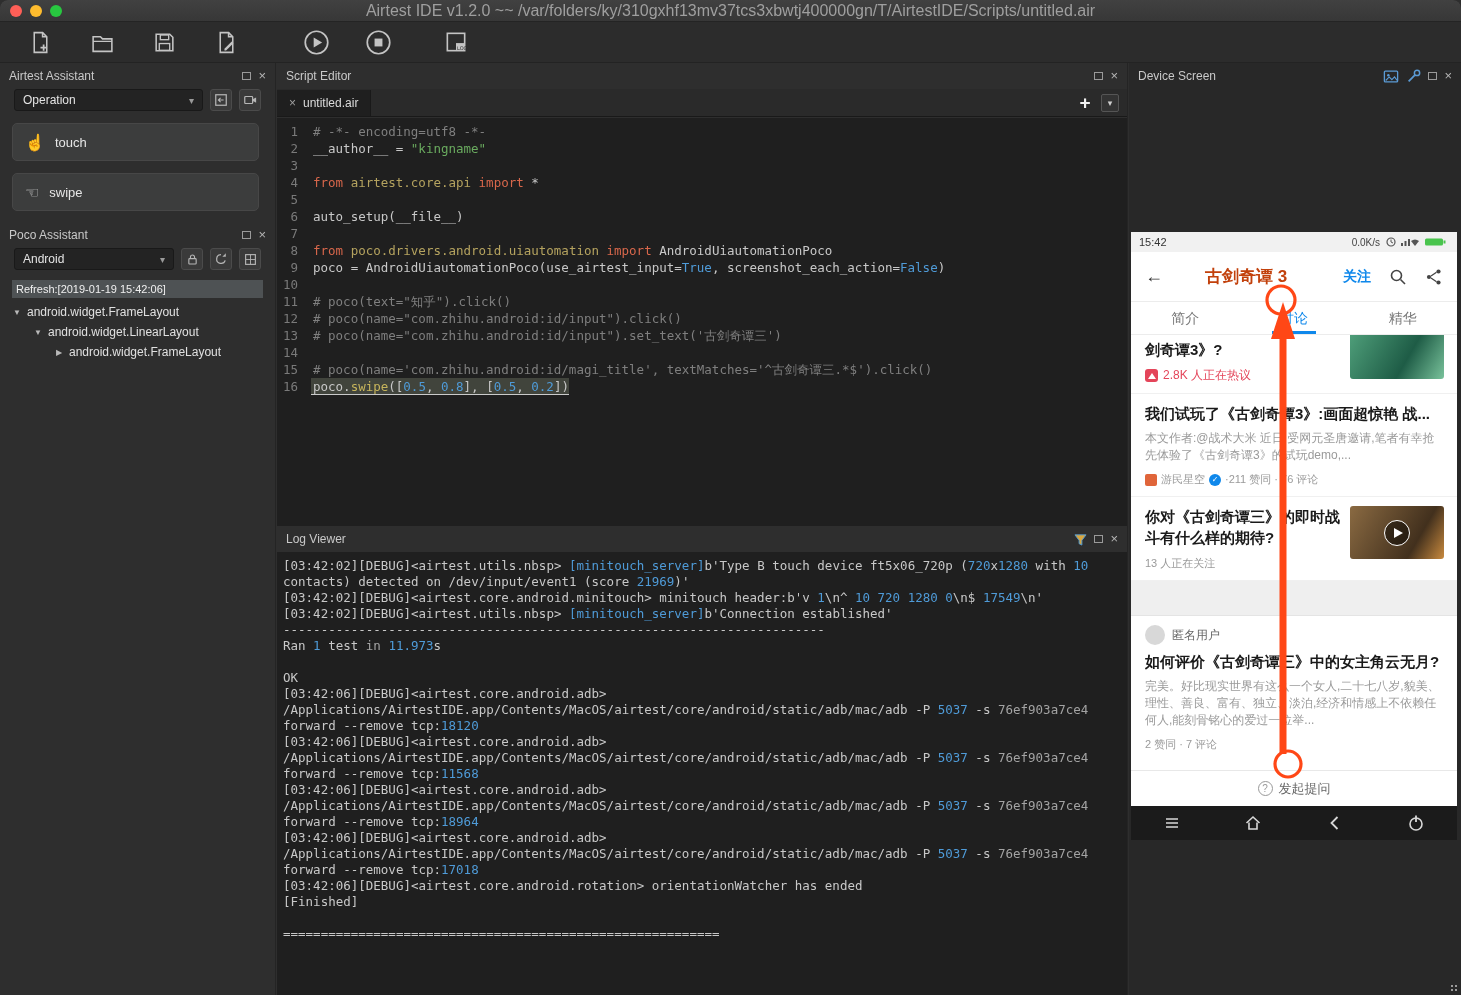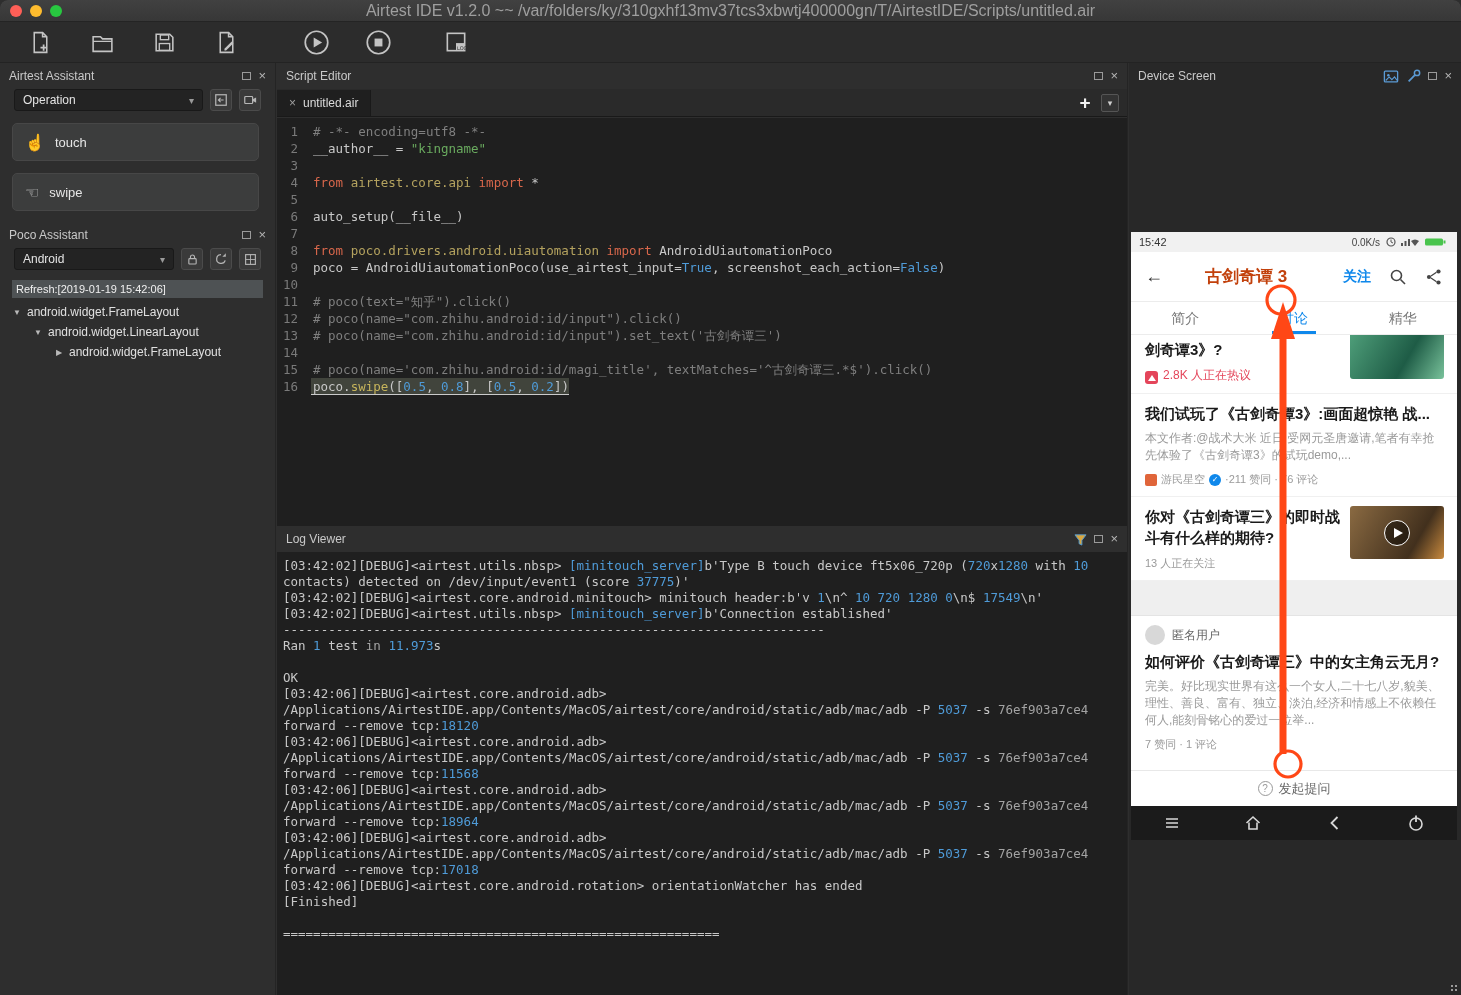--- a/index.html
+++ b/index.html
@@ -74,21 +74,21 @@
   .pfeed{position:absolute;top:103px;left:0;right:0;bottom:70px;background:#fff;overflow:hidden}
   .card{padding:9px 14px;border-bottom:1px solid #f0f0f0;position:relative}
   .card-title{font-size:15px;font-weight:bold;color:#1a1a1a;line-height:21px}
   .card-body{font-size:12px;color:#9a9a9a;line-height:17px;margin-top:6px}
   .card-meta{font-size:11px;color:#9a9a9a;margin-top:8px;display:flex;align-items:center;gap:4px}
   .thumb{position:absolute;right:13px;border-radius:3px}
   .thumb1{top:-3px;width:94px;height:47px;background:linear-gradient(120deg,#4f9f7a,#1e5c46 60%,#79c29b)}
   .thumb3{top:9px;width:94px;height:53px;background:linear-gradient(120deg,#8a6a42,#42301d 70%,#c98a3e);display:flex;align-items:center;justify-content:center}
   .play-btn{width:26px;height:26px;border-radius:50%;background:rgba(0,0,0,.45);border:1.5px solid #fff;display:flex;align-items:center;justify-content:center}
   .play-btn::after{content:"";border-left:9px solid #fff;border-top:5px solid transparent;border-bottom:5px solid transparent;margin-left:3px}
-  .hot-row{display:flex;align-items:flex-end;gap:5px;margin-top:7px}
+  .hot-row{display:flex;align-items:center;gap:5px;margin-top:7px}
   .hot-ic{width:13px;height:13px;border-radius:3px;background:#e4455a;display:inline-flex;align-items:center;justify-content:center}
   .hot-ic::after{content:"";border-bottom:6px solid #fff;border-left:4px solid transparent;border-right:4px solid transparent}
   .hot-text{color:#e4455a;font-size:12px}
   .src-ic{width:12px;height:12px;background:#e0653a;border-radius:2px;display:inline-block}
   .verified{width:12px;height:12px;border-radius:50%;background:#0f88eb;color:#fff;font-size:8px;display:inline-flex;align-items:center;justify-content:center}
   .gapbar{height:35px;background:#efefef;border-bottom:1px solid #e4e4e4}
   .user-row{display:flex;align-items:center;gap:7px;margin-bottom:6px}
   .avatar{width:20px;height:20px;border-radius:50%;background:#d8d8d8}
   .user-name{font-size:12px;color:#666}
   .askbar{position:absolute;left:0;right:0;bottom:34px;height:36px;border-top:1px solid #e8e8e8;background:#fff;display:flex;align-items:center;justify-content:center;gap:6px;color:#666;font-size:13px}
@@ -295,21 +295,21 @@
       <svg class="funnel" viewBox="0 0 14 14">
           <path d="M1 2h12L8.5 8v5l-3-1.5V8z" fill="#d9a73f" stroke="#4f9bd8" stroke-width="1"></path>
         </svg>
       <span class="float-ic"></span>
       <span class="close-ic">×</span>
     </span>
   </div>
   <div class="log">
     <div>
         <div class="log-line"><span class="tok-pln">[03:42:02][DEBUG]&lt;airtest.utils.nbsp&gt; </span><span class="tok-blu">[minitouch_server]</span><span class="tok-pln">b'Type B touch device ft5x06_720p (</span><span class="tok-num">720</span><span class="tok-pln">x</span><span class="tok-num">1280</span><span class="tok-pln"> with </span><span class="tok-num">10</span></div>
-        <div class="log-line"><span class="tok-pln">contacts) detected on /dev/input/event1 (score </span><span class="tok-num">37775</span><span class="tok-pln">)'</span></div>
+        <div class="log-line"><span class="tok-pln">contacts) detected on /dev/input/event1 (score </span><span class="tok-num">21969</span><span class="tok-pln">)'</span></div>
         <div class="log-line"><span class="tok-pln">[03:42:02][DEBUG]&lt;airtest.core.android.minitouch&gt; minitouch header:b'v </span><span class="tok-num">1</span><span class="tok-pln">\n^ </span><span class="tok-num">10 720 1280 0</span><span class="tok-pln">\n$ </span><span class="tok-num">17549</span><span class="tok-pln">\n'</span></div>
         <div class="log-line"><span class="tok-pln">[03:42:02][DEBUG]&lt;airtest.utils.nbsp&gt; </span><span class="tok-blu">[minitouch_server]</span><span class="tok-pln">b'Connection established'</span></div>
         <div class="log-line"><span class="tok-pln">------------------------------------------------------------------------</span></div>
         <div class="log-line"><span class="tok-pln">Ran </span><span class="tok-num">1</span><span class="tok-pln"> test </span><span class="tok-org">in</span><span class="tok-pln"> </span><span class="tok-num">11.973</span><span class="tok-pln">s</span></div>
         <div class="log-line">&nbsp;</div>
         <div class="log-line"><span class="tok-pln">OK</span></div>
         <div class="log-line"><span class="tok-pln">[03:42:06][DEBUG]&lt;airtest.core.android.adb&gt;</span></div>
         <div class="log-line"><span class="tok-pln">/Applications/AirtestIDE.app/Contents/MacOS/airtest/core/android/static/adb/mac/adb -P </span><span class="tok-num">5037</span><span class="tok-pln"> -s </span><span class="tok-org">76ef903a7ce4</span></div>
         <div class="log-line"><span class="tok-pln">forward --remove tcp:</span><span class="tok-num">18120</span></div>
         <div class="log-line"><span class="tok-pln">[03:42:06][DEBUG]&lt;airtest.core.android.adb&gt;</span></div>
@@ -411,21 +411,21 @@
           </div>
       </div>
       <div class="gapbar"></div>
       <div class="card" style="border-bottom:none">
         <div class="user-row">
           <span class="avatar"></span>
           <span class="user-name">匿名用户</span>
         </div>
         <div class="card-title clip1">如何评价《古剑奇谭三》中的女主角云无月?</div>
         <div class="card-body clip3">完美。好比现实世界有这么一个女人,二十七八岁,貌美、理性、善良、富有、独立、淡泊,经济和情感上不依赖任何人,能刻骨铭心的爱过一位举...</div>
-        <div class="card-meta">7 赞同 · 1 评论</div>
+        <div class="card-meta">2 赞同 · 7 评论</div>
       </div>
     </div>
 
     <div class="askbar">
       <span class="qicon">?</span>
       <span>发起提问</span>
     </div>
 
     <div class="pnavbar">
       <svg width="20" height="20" viewBox="0 0 20 20">

